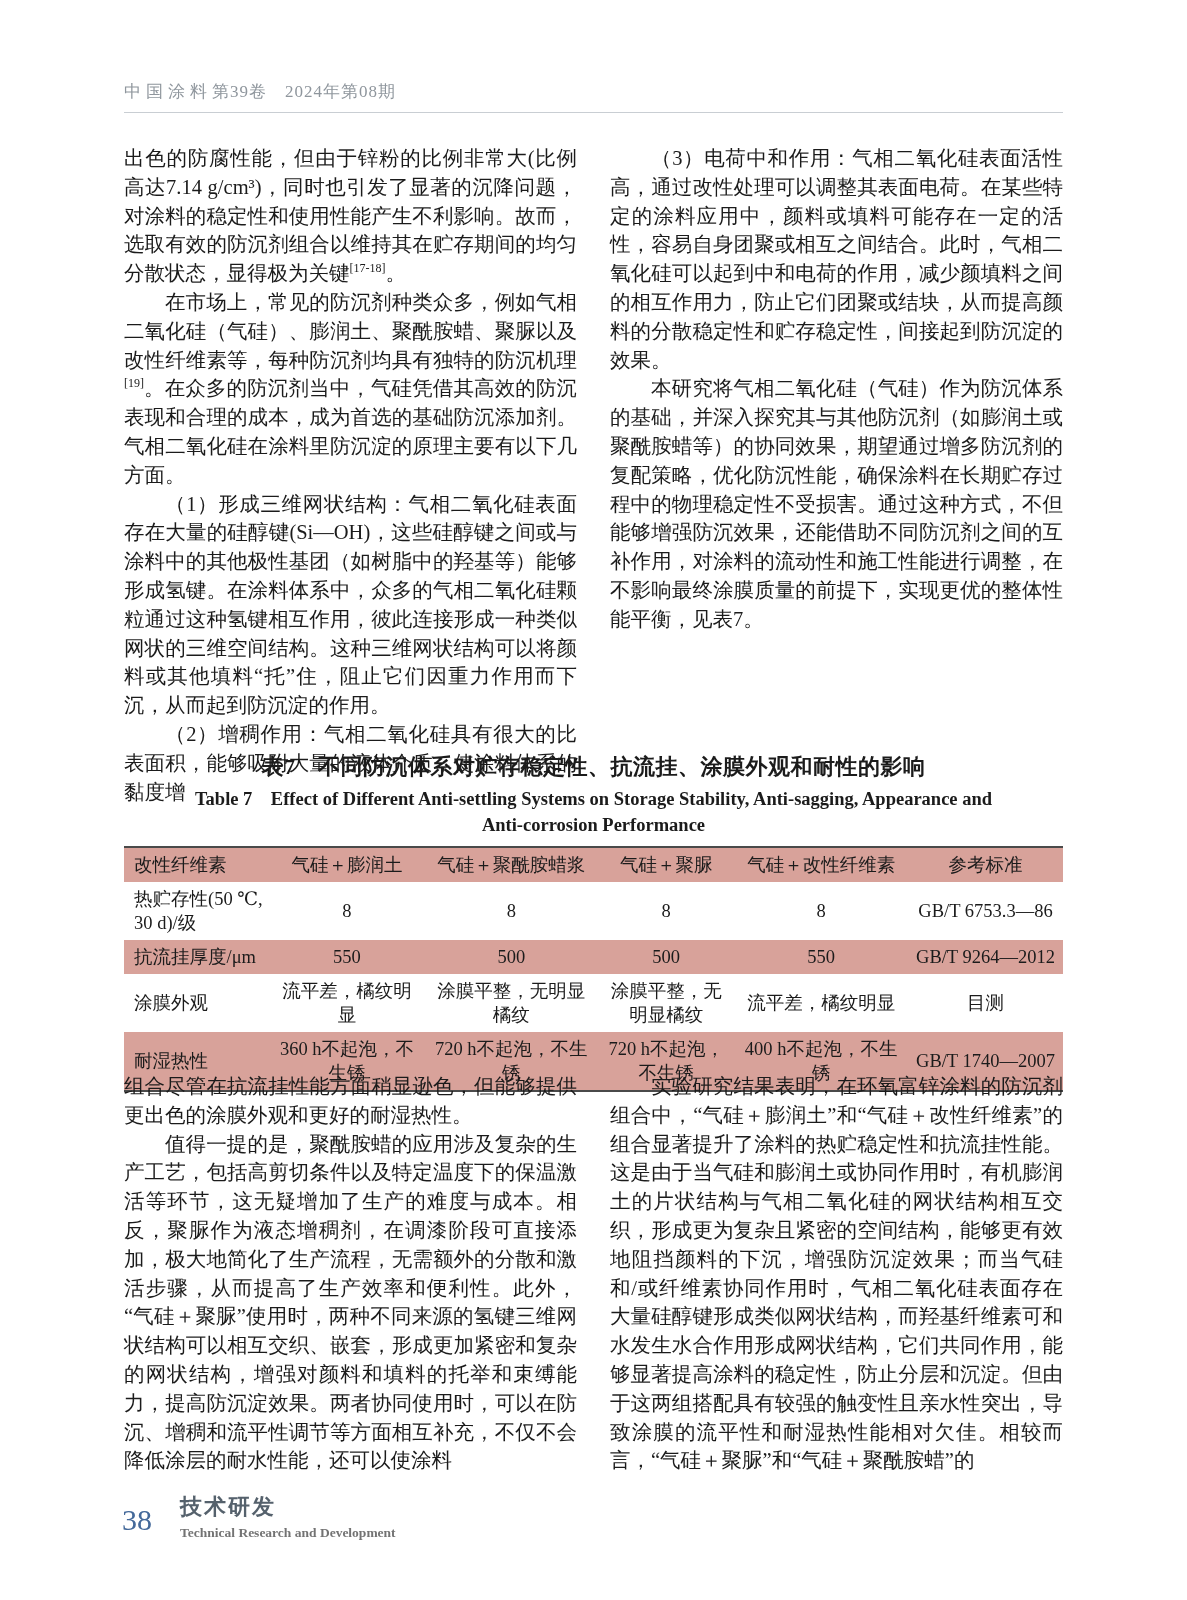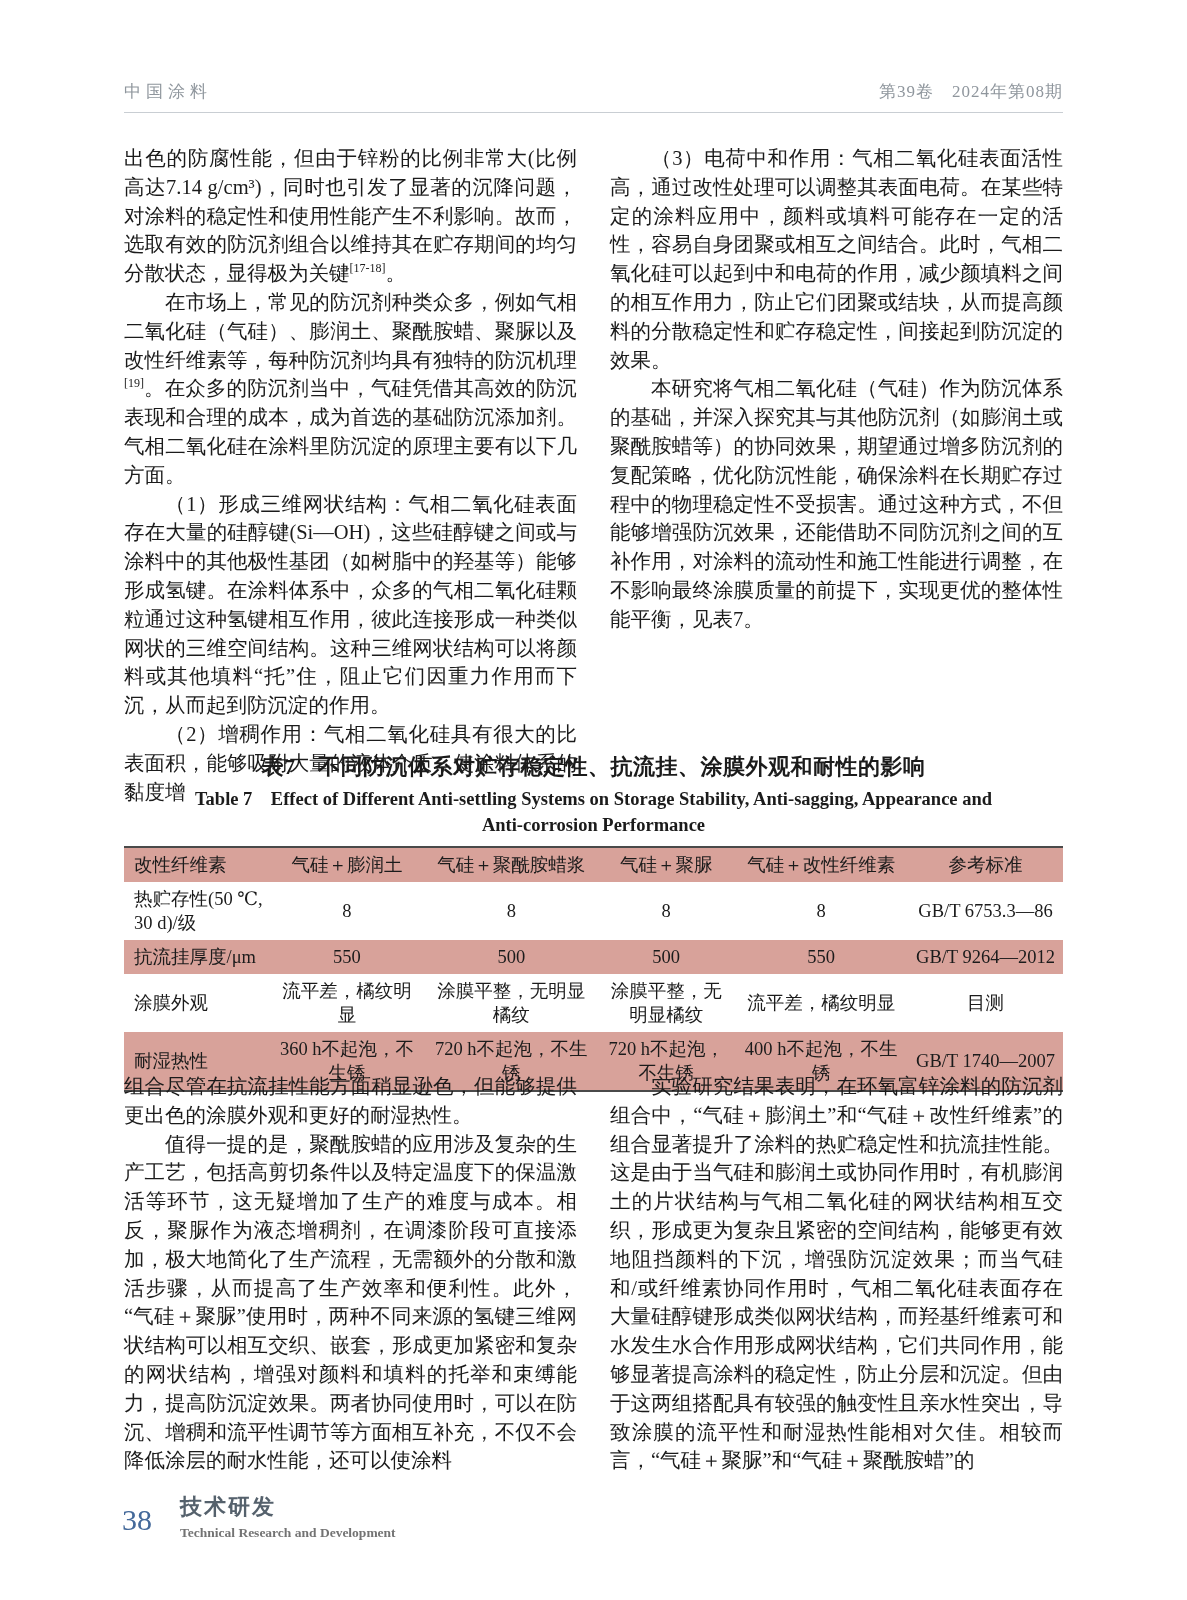--- a/index.html
+++ b/index.html
@@ -4,21 +4,21 @@
 <style>
   html,body { margin:0; padding:0; background:#e8e8e8; }
   .page {
     position:relative; width:1187px; height:1600px; margin:0 auto;
     background:#ffffff; overflow:hidden;
     font-family:"Liberation Serif","DejaVu Serif",serif; color:#1b1b1b;
   }
   
   .page-header {
     position:absolute; left:124px; right:124px; top:80px;
-    display:flex; justify-content:space-between; align-items:flex-end;
+    display:flex; align-items:flex-end;
     color:#8f969d; font-size:17px; padding-bottom:9px;
     border-bottom:1px solid #c9ced3;
   }
   .journal-name { letter-spacing:5px; }
   .issue-info { letter-spacing:1px; }
   
   .cols {
     position:absolute; left:124px; width:939px;
     display:flex; justify-content:space-between;
   }

